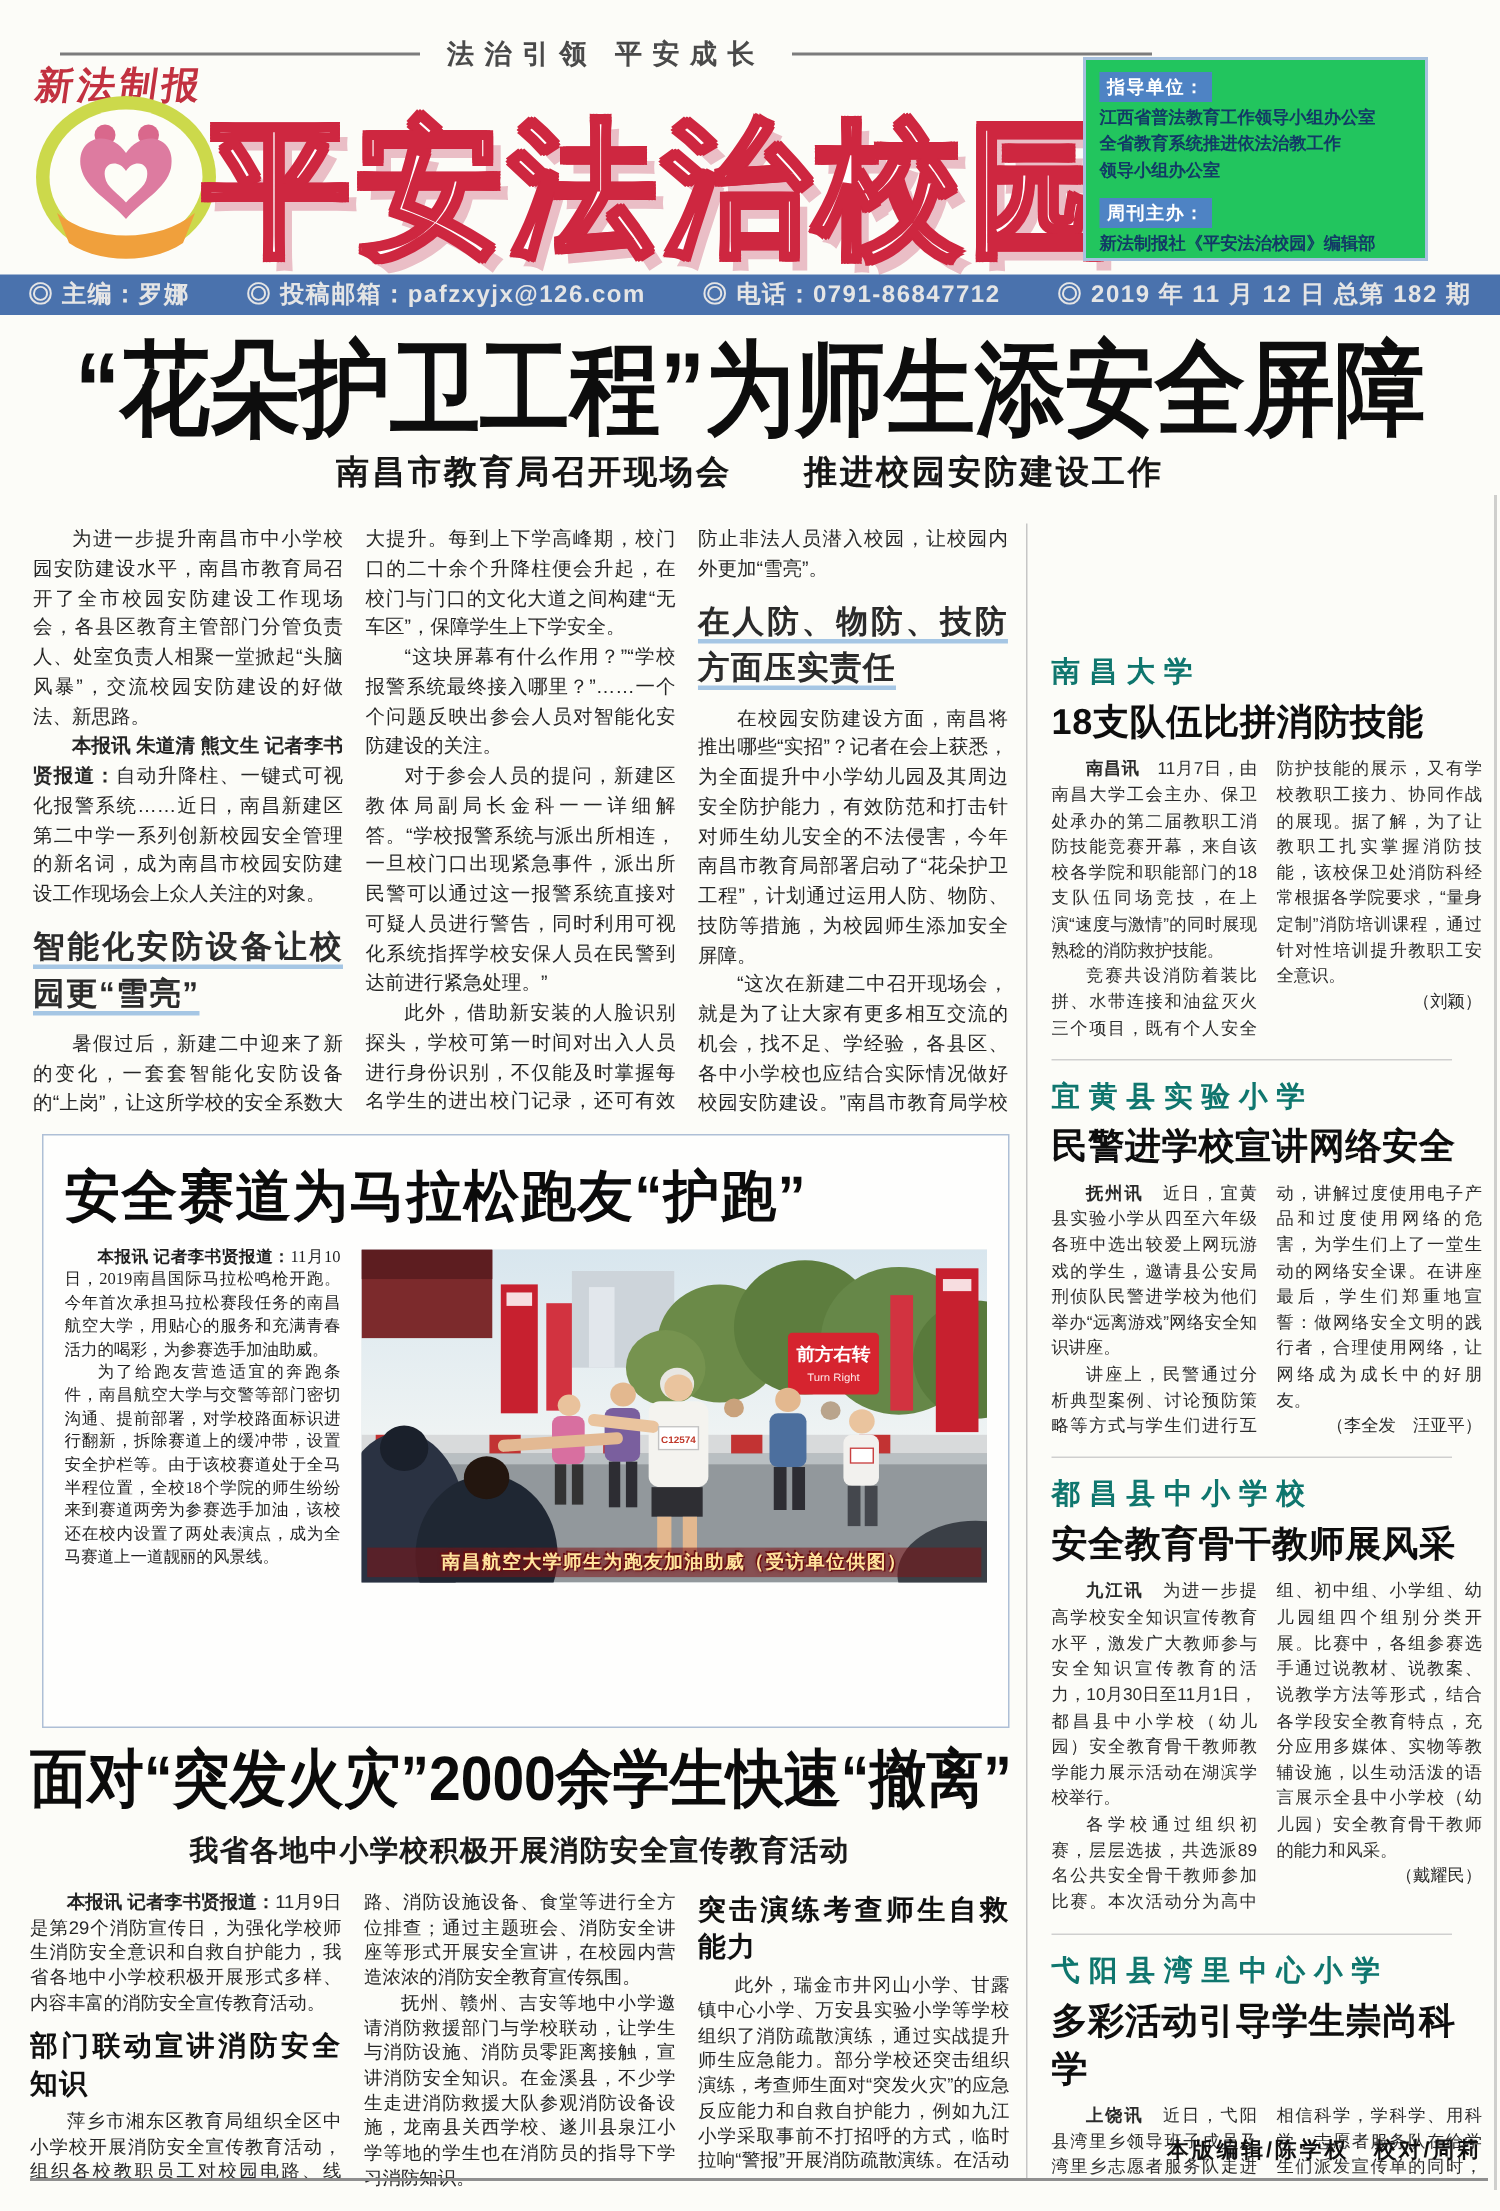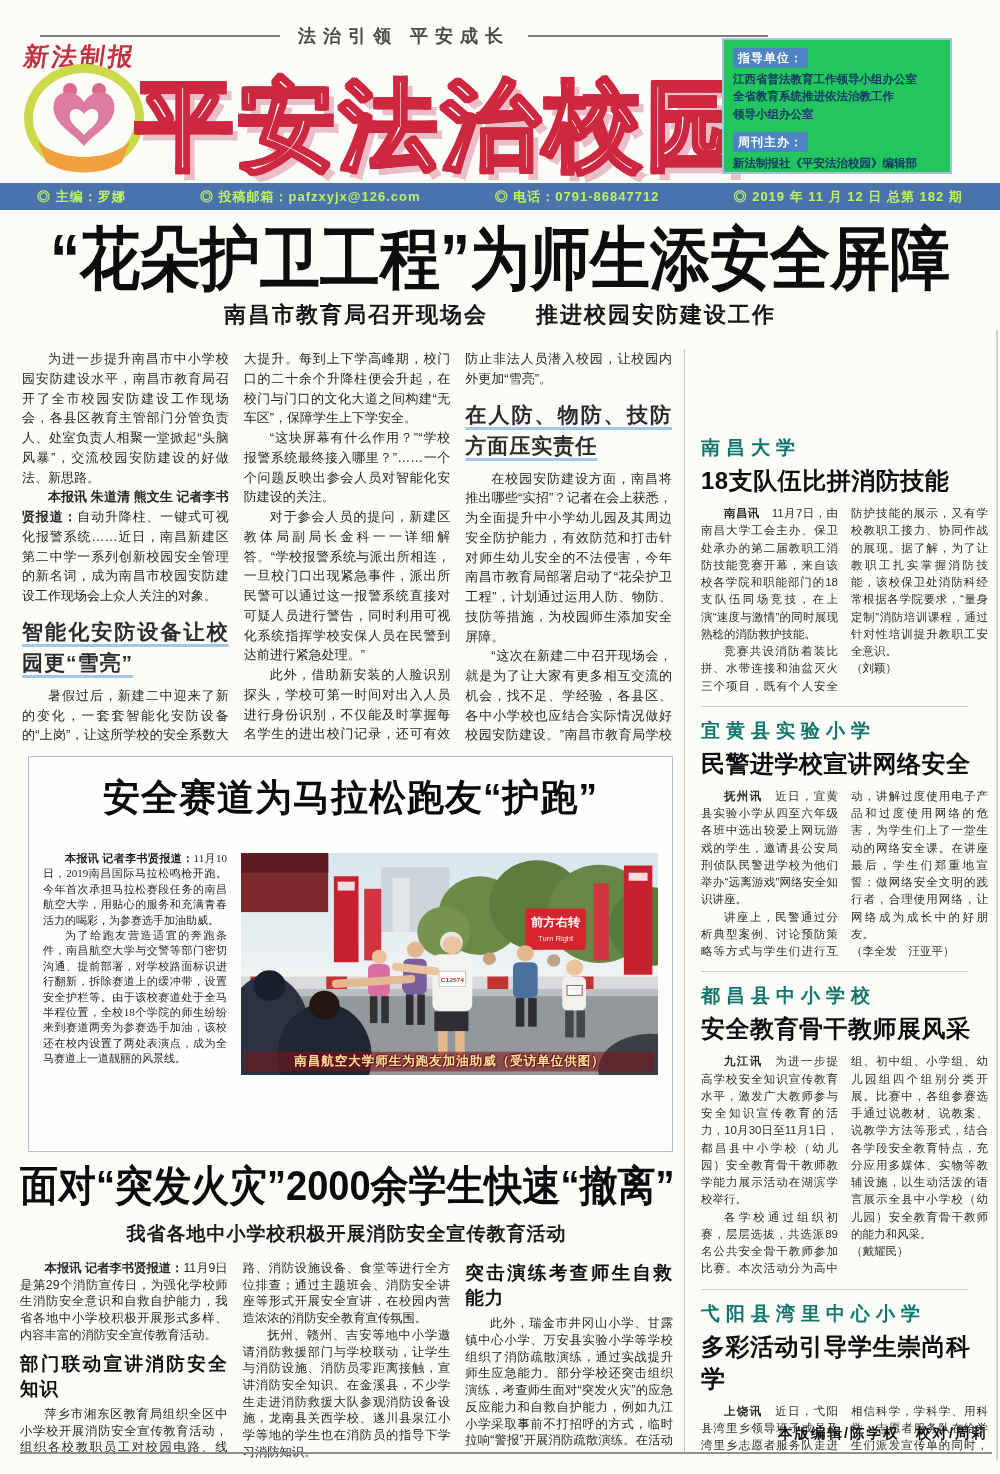--- a/index.html
+++ b/index.html
@@ -22,22 +22,22 @@
           2px 2px 0 #ce2740,-2px -2px 0 #ce2740,2px -2px 0 #ce2740,-2px 2px 0 #ce2740,
           7px 8px 0 rgba(216,128,148,.5);}
 
   .guide-box{position:absolute;top:38px;left:722px;width:230px;height:136px;background:#22c55e;
         border:2px solid #a6c0de;box-sizing:border-box;padding:6px 9px;font-size:11.5px;line-height:1.5;
         color:#123a66;font-weight:600;}
   .guide-label{display:inline-block;background:#4e83c4;color:#fff;padding:1px 5px;margin:2px 0 3px;
         font-size:12px;letter-spacing:1px;}
   .guide-box .gap{margin-top:7px;}
 
-  .info-bar{position:absolute;top:183px;left:0;width:1000px;height:27px;background:#4a72ad;color:#bef264;
-        display:flex;align-items:center;justify-content:space-around;font-size:13px;font-weight:700;
+  .info-bar{position:absolute;top:183px;left:0;width:1000px;height:27px;background:#4a72ad;color:#e5e5e5;
+        display:flex;align-items:center;justify-content:space-around;font-size:16px;font-weight:700;
         letter-spacing:1px;}
 
   
   .lead-headline{position:absolute;top:214px;left:0;width:1000px;text-align:center;font-size:60px;
         font-weight:900;color:#0d0d0d;white-space:nowrap;transform:scaleY(1.14);transform-origin:top;}
   .lead-subhead{position:absolute;top:300px;left:0;width:1000px;text-align:center;font-size:22px;
         font-weight:700;color:#161616;letter-spacing:2px;}
 
   .lead-body{position:absolute;top:349px;left:22px;width:650px;height:402px;column-count:3;
         column-gap:15px;font-size:13px;line-height:1.52;text-align:justify;color:#262626;overflow:hidden;}
@@ -48,29 +48,29 @@
         text-underline-offset:5px;}
 
   
   .sidebar{position:absolute;top:349px;left:684px;width:310px;height:1104px;border-left:1px solid #c6c6c6;
         box-sizing:border-box;padding:86px 6px 0 16px;overflow:hidden;}
   .brief .kicker{font-family:"Liberation Serif",serif;font-size:19px;color:#0f766e;letter-spacing:6px;
         margin-bottom:4px;font-weight:600;}
   .brief h2{font-size:24px;font-weight:900;color:#0e0e0e;margin:0 0 8px;letter-spacing:.5px;}
   .bbody{column-count:2;column-gap:13px;font-size:11.5px;line-height:1.5;text-align:justify;color:#2b2b2b;}
   .bbody p{margin:0;text-indent:2em;}
-  .byline{text-align:left;text-indent:0 !important;}
+  .byline{text-align:right;text-indent:0 !important;}
   .sep{border:none;border-top:1px solid #cfcfcf;margin:11px 20px 11px 0;}
   .sidebar-footer{position:absolute;bottom:10px;left:16px;right:6px;text-align:right;font-size:14.5px;
         font-weight:700;letter-spacing:2px;color:#111;}
 
   
   .marathon{position:absolute;top:756px;left:28px;width:645px;height:396px;border:1px solid #aebfd6;
         background:#fefefd;box-sizing:border-box;padding:6px 14px;}
-  .m-title{text-align:center;font-size:37px;font-weight:900;letter-spacing:1px;margin:10px 0 28px;color:#0b0b0b;}
+  .m-title{text-align:left;font-size:37px;font-weight:900;letter-spacing:1px;margin:10px 0 8px;color:#0b0b0b;}
   .m-row{display:flex;gap:14px;}
   .m-text{flex:none;width:184px;height:312px;overflow:hidden;font-family:"Liberation Serif",serif;
         font-size:11px;line-height:1.4;text-align:justify;color:#1f1f1f;}
   .m-text p{margin:0;text-indent:2em;}
   .m-photo{position:relative;flex:1;height:222px;margin-top:2px;background:#dde5ea;}
   .m-photo svg{display:block;width:100%;height:100%;}
   .m-caption{position:absolute;left:10px;right:10px;bottom:5px;text-align:center;font-size:12.5px;
         font-weight:700;color:#ffe49d;letter-spacing:1px;
         text-shadow:0 0 3px #6b0f12,1px 1px 0 #6b0f12,-1px -1px 0 #6b0f12;}
 

